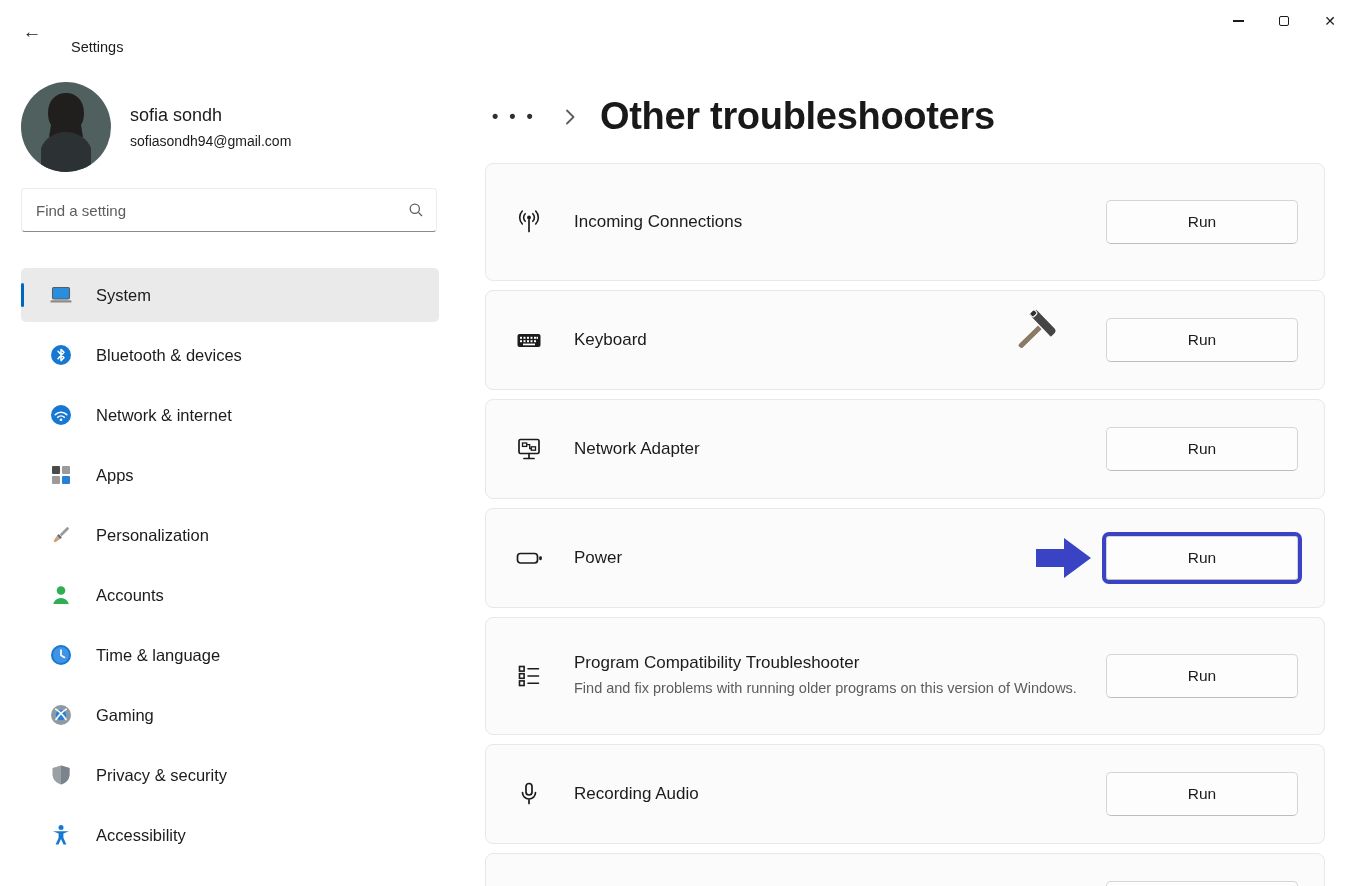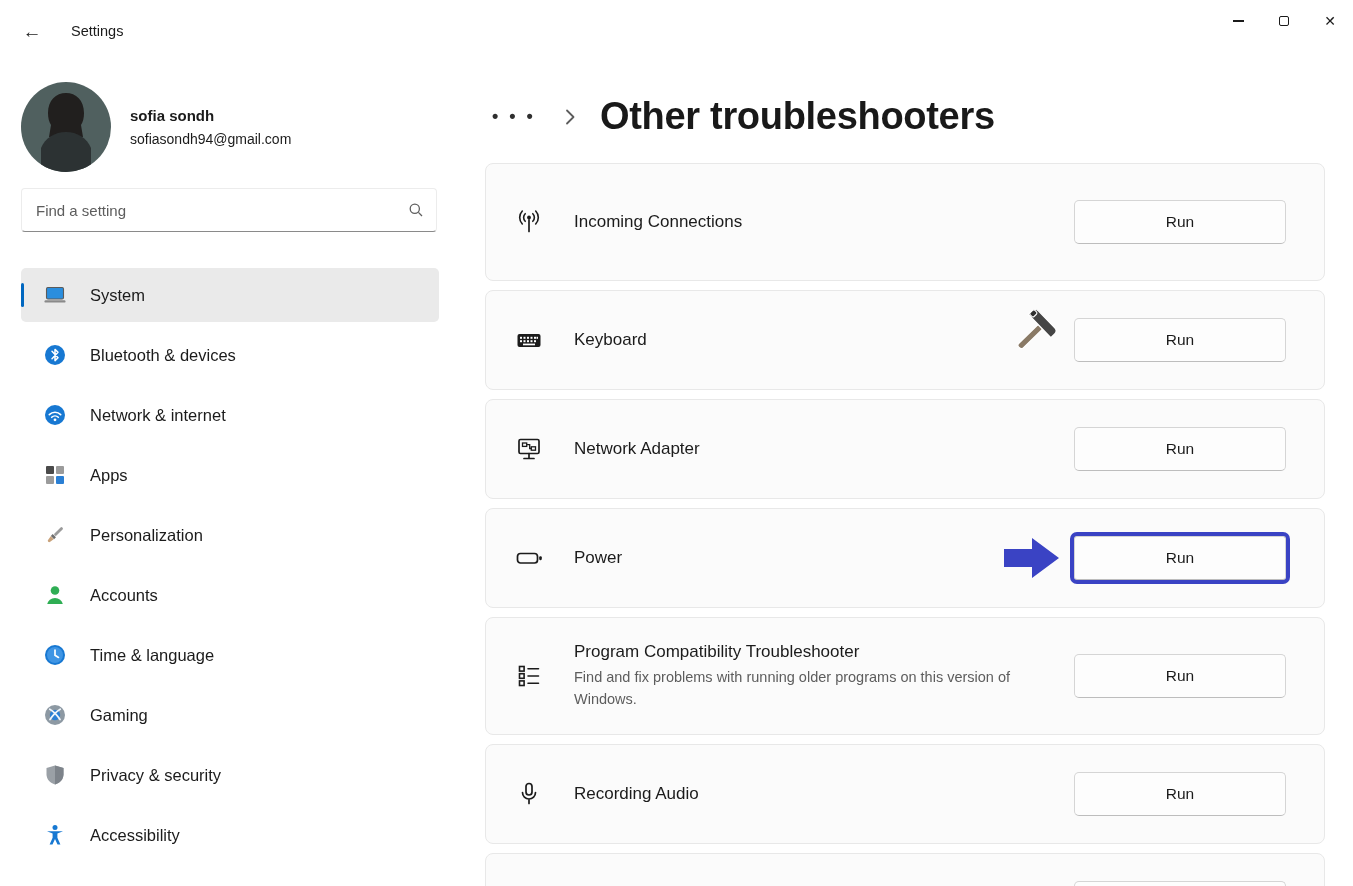--- a/index.html
+++ b/index.html
@@ -8,50 +8,50 @@
     font-family:"Liberation Sans","DejaVu Sans",sans-serif;
     background:#ffffff; color:#1b1b1b; overflow:hidden; position:relative;
   }
 
   
   .titlebar { position:absolute; top:0; left:0; right:0; height:62px; background:#fff; }
   .back-btn {
     position:absolute; left:16px; top:16px; width:32px; height:32px;
     background:none; border:none; font-size:19px; color:#1b1b1b; cursor:pointer; border-radius:4px;
   }
-  .app-title { position:absolute; left:71px; top:23px; font-size:14.5px; color:#1b1b1b; }
+  .app-title { position:absolute; left:71px; top:39px; font-size:14.5px; color:#1b1b1b; }
   .win-controls { position:absolute; top:0; right:0; display:flex; }
   .wbtn { width:46px; height:42px; display:flex; align-items:center; justify-content:center; cursor:pointer; }
   .min-shape { width:11px; height:1.4px; background:#1b1b1b; display:block; }
   .max-shape { width:10px; height:10px; border:1.4px solid #1b1b1b; border-radius:2px; display:block; }
   .close-glyph { font-size:14px; color:#1b1b1b; }
 
   
   .sidebar { position:absolute; top:62px; left:0; width:461px; bottom:0; background:#fff; }
   .profile { display:flex; align-items:center; gap:19px; margin:20px 0 0 21px; }
   .avatar { width:90px; height:90px; border-radius:50%; overflow:hidden; flex-shrink:0; }
   .avatar svg { display:block; }
-  .profile-name { font-weight:700; font-size:15px; }
+  .profile-name { font-weight:400; font-size:18px; }
   .profile-email { font-size:14px; margin-top:7px; color:#1b1b1b; }
 
   .search-box {
     margin:16px 0 0 21px; width:416px; height:44px; background:#fff;
     border:1px solid #ececec; border-bottom:1.6px solid #8a8a8a; border-radius:4px;
     display:flex; align-items:center; padding:0 12px 0 0;
   }
   .search-input {
     flex:1; border:none; outline:none; background:transparent;
     font:15px "Liberation Sans","DejaVu Sans",sans-serif; padding:0 8px 0 14px; color:#1b1b1b;
   }
   .search-input::placeholder { color:#5d5d5d; }
 
   .nav { margin:36px 0 0 21px; width:418px; }
   .nav-item {
     position:relative; height:54px; border-radius:5px; display:flex; align-items:center;
-    padding-left:22px; gap:23px; margin-bottom:6px; cursor:pointer;
+    padding-left:28px; gap:23px; margin-bottom:6px; cursor:pointer;
   }
   .nav-item.selected { background:#eaeaea; }
   .accent-pill {
     position:absolute; left:0; top:15px; width:3.4px; height:24px; border-radius:2px; background:#0067c0;
   }
   .nav-icon { width:24px; height:24px; display:flex; align-items:center; justify-content:center; }
   .nav-label { font-size:16.5px; color:#1b1b1b; }
 
   
   .main { position:absolute; top:62px; left:461px; right:0; bottom:0; background:#fff; }
@@ -59,31 +59,31 @@
   .crumb-overflow {
     background:none; border:none; cursor:pointer; font-size:18px; letter-spacing:3px;
     color:#2f2f2f; font-weight:700; padding:4px 2px;
   }
   .crumb-chevron { margin:2px 24px 0 26px; display:flex; }
   .page-title { font-size:38px; font-weight:600; color:#191919; letter-spacing:-0.3px; }
 
   .cards { margin:19px 0 0 24px; width:840px; display:flex; flex-direction:column; gap:9px; }
   .card {
     min-height:100px; background:#fbfbfb; border:1px solid #e8e8e8; border-radius:8px;
-    display:flex; align-items:center; padding:0 38px 0 28px;
+    display:flex; align-items:center; padding:0 26px 0 28px;
   }
   .card.tall { min-height:118px; }
   .ts-icon { width:30px; display:flex; align-items:center; justify-content:center; flex-shrink:0; }
   .ts-text { margin-left:30px; display:flex; flex-direction:column; max-width:510px; }
   .ts-title { font-size:17px; color:#1b1b1b; }
   .ts-title:empty { display:none; }
   .ts-desc { font-size:14.5px; color:#5d5d5d; line-height:1.55; margin-top:4px; }
   .ts-desc:empty { display:none; }
   .run-btn {
-    margin-left:auto; width:212px; height:44px; flex-shrink:0;
+    margin-left:auto; width:192px; height:44px; flex-shrink:0;
     background:#fdfdfd; border:1px solid #d5d5d5; border-bottom-color:#bdbdbd; border-radius:5px;
     font:15.5px "Liberation Sans","DejaVu Sans",sans-serif; color:#1b1b1b; cursor:pointer;
   }
   .run-btn.highlighted { box-shadow:0 0 0 4px #3a43c4; border-radius:3px; }
   .annot-arrow { margin-left:auto; display:flex; align-items:center; }
   .annot-arrow + .run-btn { margin-left:14px; }
 
   .hammer-overlay { position:absolute; left:1005px; top:306px; width:56px; height:56px; }
 </style>
 </head>

